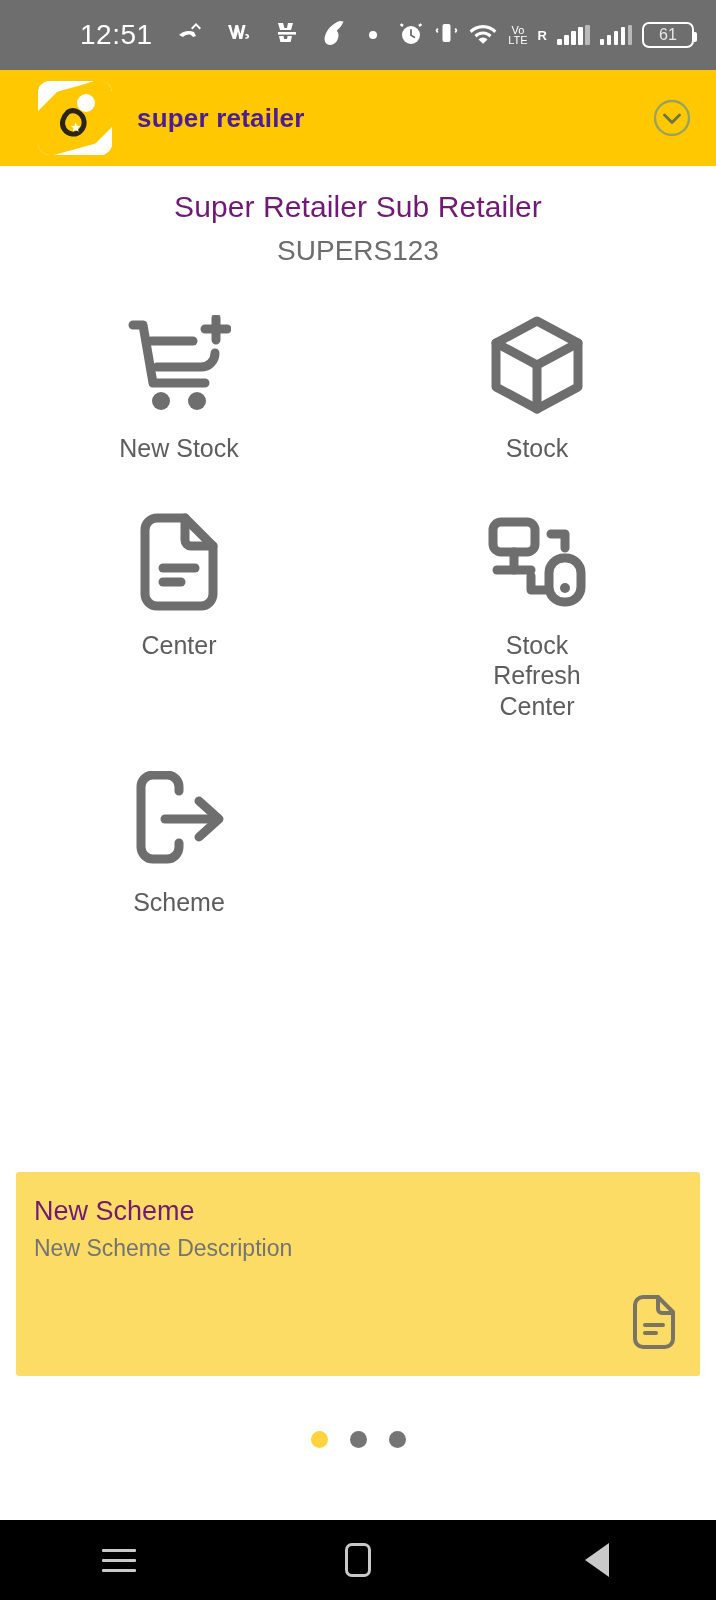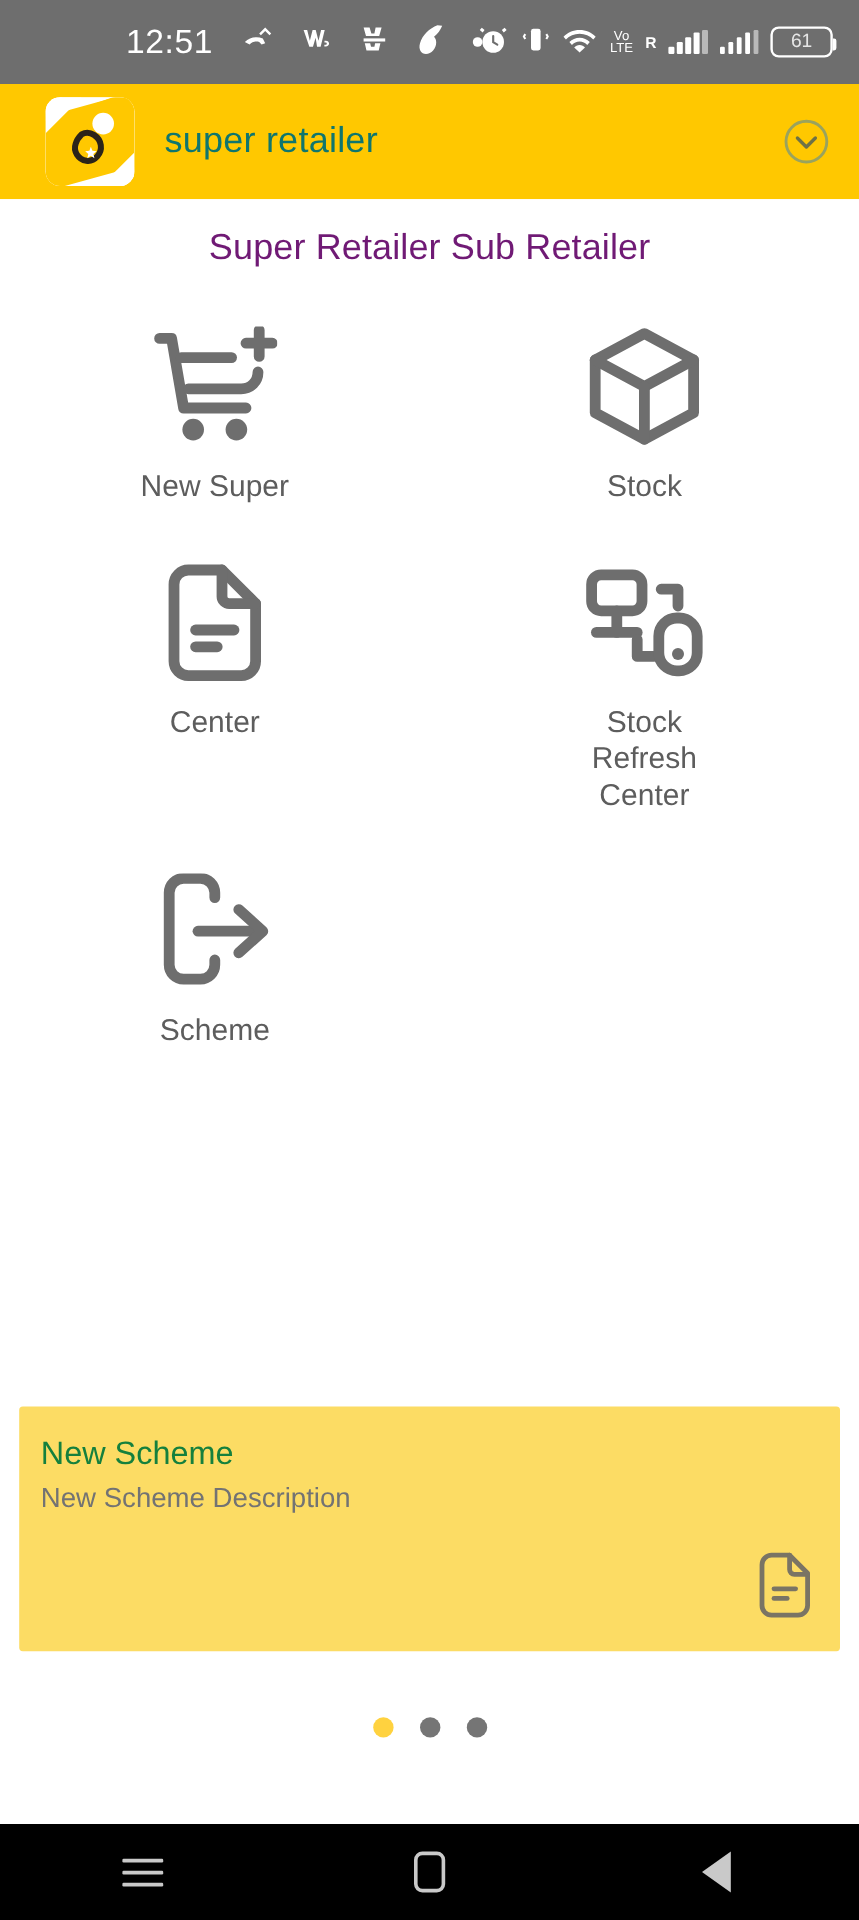--- a/index.html
+++ b/index.html
@@ -16,21 +16,21 @@
     height:70px;
     background:#6e6e6e;
     display:flex;
     align-items:center;
     position:relative;
   }
   .sb-left {
     display:flex;
     align-items:center;
     gap:24px;
-    margin-left:105px;
+    margin-left:80px;
   }
   .sb-clock {
     color:#ffffff;
     font-size:28px;
     letter-spacing:0.5px;
     font-family:"Liberation Sans", sans-serif;
   }
   .sb-right {
     display:flex;
     align-items:center;
@@ -85,24 +85,24 @@
   }
   .logo {
     width:74px; height:74px;
     border-radius:12px;
     background:#ffffff;
     overflow:hidden;
     position:relative;
     flex:0 0 auto;
   }
   .app-title {
-    font-size:30px;
-    color:#0f766e;
+    font-size:26px;
+    color:#4c1d95;
     margin-left:25px;
-    font-weight:normal;
+    font-weight:bold;
     letter-spacing:0.2px;
   }
   .chev-btn {
     position:absolute;
     right:22px; top:50%; transform:translateY(-50%);
     width:44px; height:44px;
   }
 
   
   .content {
@@ -153,21 +153,21 @@
   
   .card {
     position:absolute;
     left:16px; right:16px;
     top:1006px;
     height:204px;
     background:#FCDC64;
     border-radius:3px;
     padding:24px 22px 18px 18px;
   }
-  .card-title { font-size:27px; color:#15803d; }
+  .card-title { font-size:27px; color:#701a75; }
   .card-desc  { font-size:23px; color:#737373; margin-top:8px; }
   .card-doc { position:absolute; right:22px; bottom:22px; }
 
   .dots {
     position:absolute;
     top:1265px; left:0; right:0;
     display:flex; justify-content:center; gap:22px;
   }
   .dot { width:17px; height:17px; border-radius:50%; }
 
@@ -327,37 +327,38 @@
     <svg width="44" height="44" viewBox="0 0 44 44">
       <circle cx="22" cy="22" r="17" fill="none" stroke="#9aa35e" stroke-width="2.4"></circle>
       <path d="M14.5 19 L22 26.5 L29.5 19" fill="none" stroke="#6e7246" stroke-width="2.8" stroke-linecap="round" stroke-linejoin="round"></path>
     </svg>
   </span>
 </div>
 
 <div class="content">
 
   <div class="head-title">Super Retailer Sub Retailer</div>
+  <div class="head-sub">SUPERS123</div>
 
   <div class="grid">
 
     <div class="tile">
       <div class="tile-icon">
         <svg width="104" height="100" viewBox="0 0 104 100">
           <g fill="none" stroke="#6e6e6e" stroke-width="9" stroke-linecap="round" stroke-linejoin="round">
             <path d="M6 10 h10 l10 58 h52"></path>
             <path d="M24 26 h42"></path>
             <path d="M30 52 h44 c8 0 14-6 14-14"></path>
             <path d="M78 14 h22 M89 3 v22"></path>
           </g>
           <circle cx="34" cy="86" r="9" fill="#6e6e6e"></circle>
           <circle cx="70" cy="86" r="9" fill="#6e6e6e"></circle>
         </svg>
       </div>
-      <div class="tile-label">New Super</div>
+      <div class="tile-label">New Stock</div>
     </div>
 
     <div class="tile">
       <div class="tile-icon">
         <svg width="98" height="100" viewBox="0 0 98 100">
           <g fill="none" stroke="#6e6e6e" stroke-width="9" stroke-linecap="round" stroke-linejoin="round">
             <path d="M49 6 L90 28 v44 L49 94 L8 72 V28 Z"></path>
             <path d="M8 28 L49 50 L90 28"></path>
             <path d="M49 50 V94"></path>
           </g>

